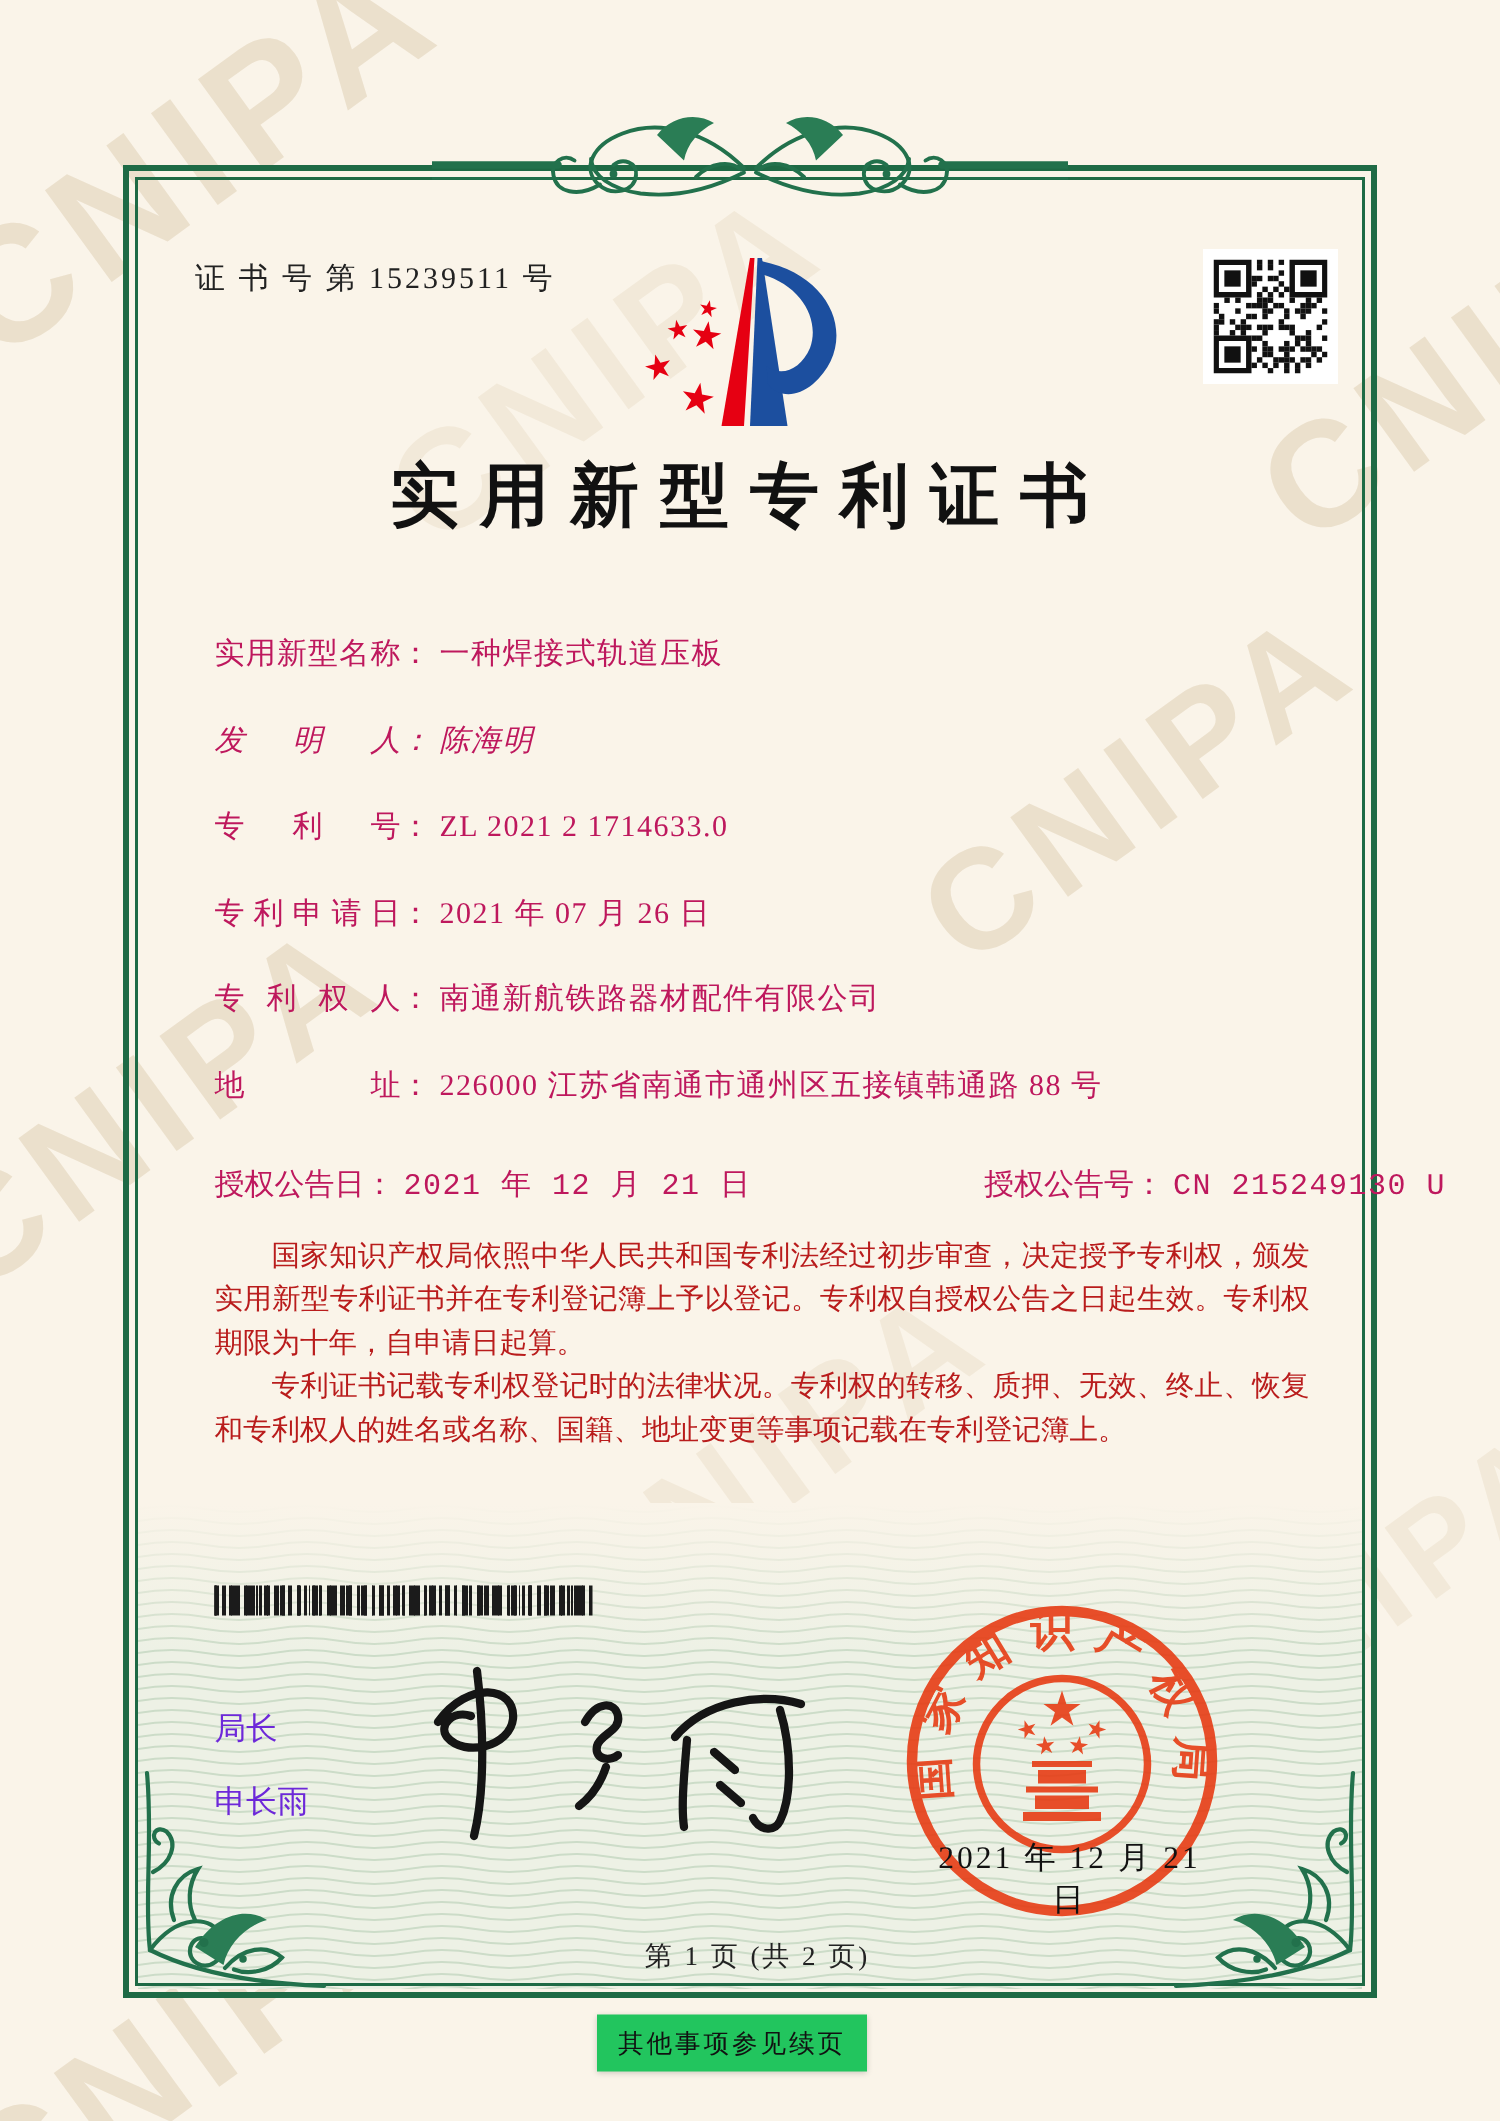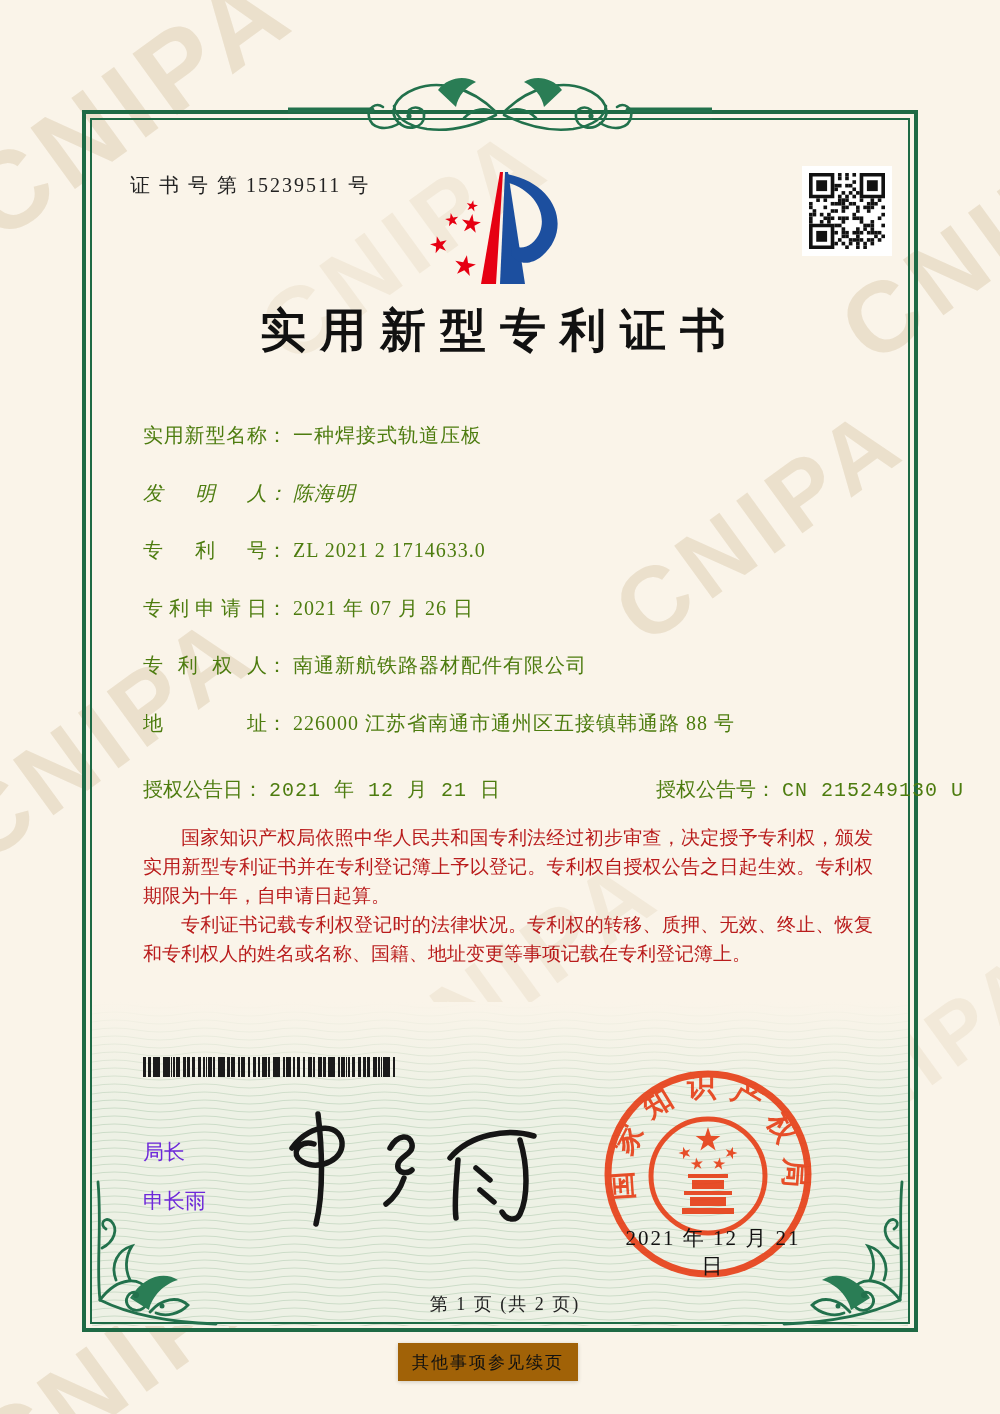--- a/index.html
+++ b/index.html
@@ -25,21 +25,21 @@
 
   .cert-no{position:absolute;left:130px;top:172px;font-size:20px;letter-spacing:2px;color:#222;}
 
   .logo{position:absolute;left:420px;top:156px;width:170px;height:142px;}
   .qr{position:absolute;left:802px;top:166px;width:90px;height:90px;background:#fff;padding:0;}
   .qr svg{display:block;margin:7px;}
 
   .title{position:absolute;left:0;right:0;top:300px;text-align:center;
          font-size:46px;font-weight:bold;letter-spacing:14px;color:#111;}
 
-  .frow{position:absolute;left:143px;right:120px;font-size:20px;color:#4d7c0f;white-space:nowrap;}
+  .frow{position:absolute;left:143px;right:120px;font-size:20px;color:#be185d;white-space:nowrap;}
   .flabel{display:inline-block;width:124px;text-align:justify;text-align-last:justify;vertical-align:bottom;}
   .fcolon{display:inline-block;}
   .fval{margin-left:6px;letter-spacing:1px;}
   .grant2{position:absolute;left:513px;top:0;}
 
   .paras{position:absolute;left:143px;right:127px;top:823px;font-size:19px;line-height:29px;
          text-align:justify;color:#b91c1c;}
   .paras p{margin:0;text-indent:2em;}
 
   .barcode{position:absolute;left:143px;top:1057px;width:252px;height:20px;
@@ -52,21 +52,21 @@
            font-family:"Liberation Sans","DejaVu Sans",sans-serif;}
   .signoff .name{margin-top:21px;}
   .signature{position:absolute;left:262px;top:1106px;width:295px;height:140px;}
 
   .seal{position:absolute;left:600px;top:1066px;width:216px;height:216px;opacity:.96;}
   .seal-date{position:absolute;left:613px;top:1224px;width:200px;text-align:center;
              font-size:21px;letter-spacing:2px;color:#111;}
 
   .page-num{position:absolute;left:0;right:0;top:1292px;text-align:center;font-size:18px;
             letter-spacing:2px;color:#222;margin-left:10px;}
-  .cont-note{position:absolute;left:398px;top:1343px;width:180px;height:38px;background:#a16207;
+  .cont-note{position:absolute;left:398px;top:1343px;width:180px;height:38px;background:#22c55e;
              box-shadow:0 1px 4px rgba(0,0,0,.18);display:flex;align-items:center;justify-content:center;
              font-size:17px;letter-spacing:2px;color:#111;}
 
   .orn{position:absolute;pointer-events:none;}
   .orn-top{left:288px;top:70px;width:424px;height:88px;}
   .orn-bl{left:86px;bottom:78px;width:155px;height:160px;}
   .orn-br{right:86px;bottom:78px;width:155px;height:160px;transform:scaleX(-1);}
 </style>
 </head>
 <body>

